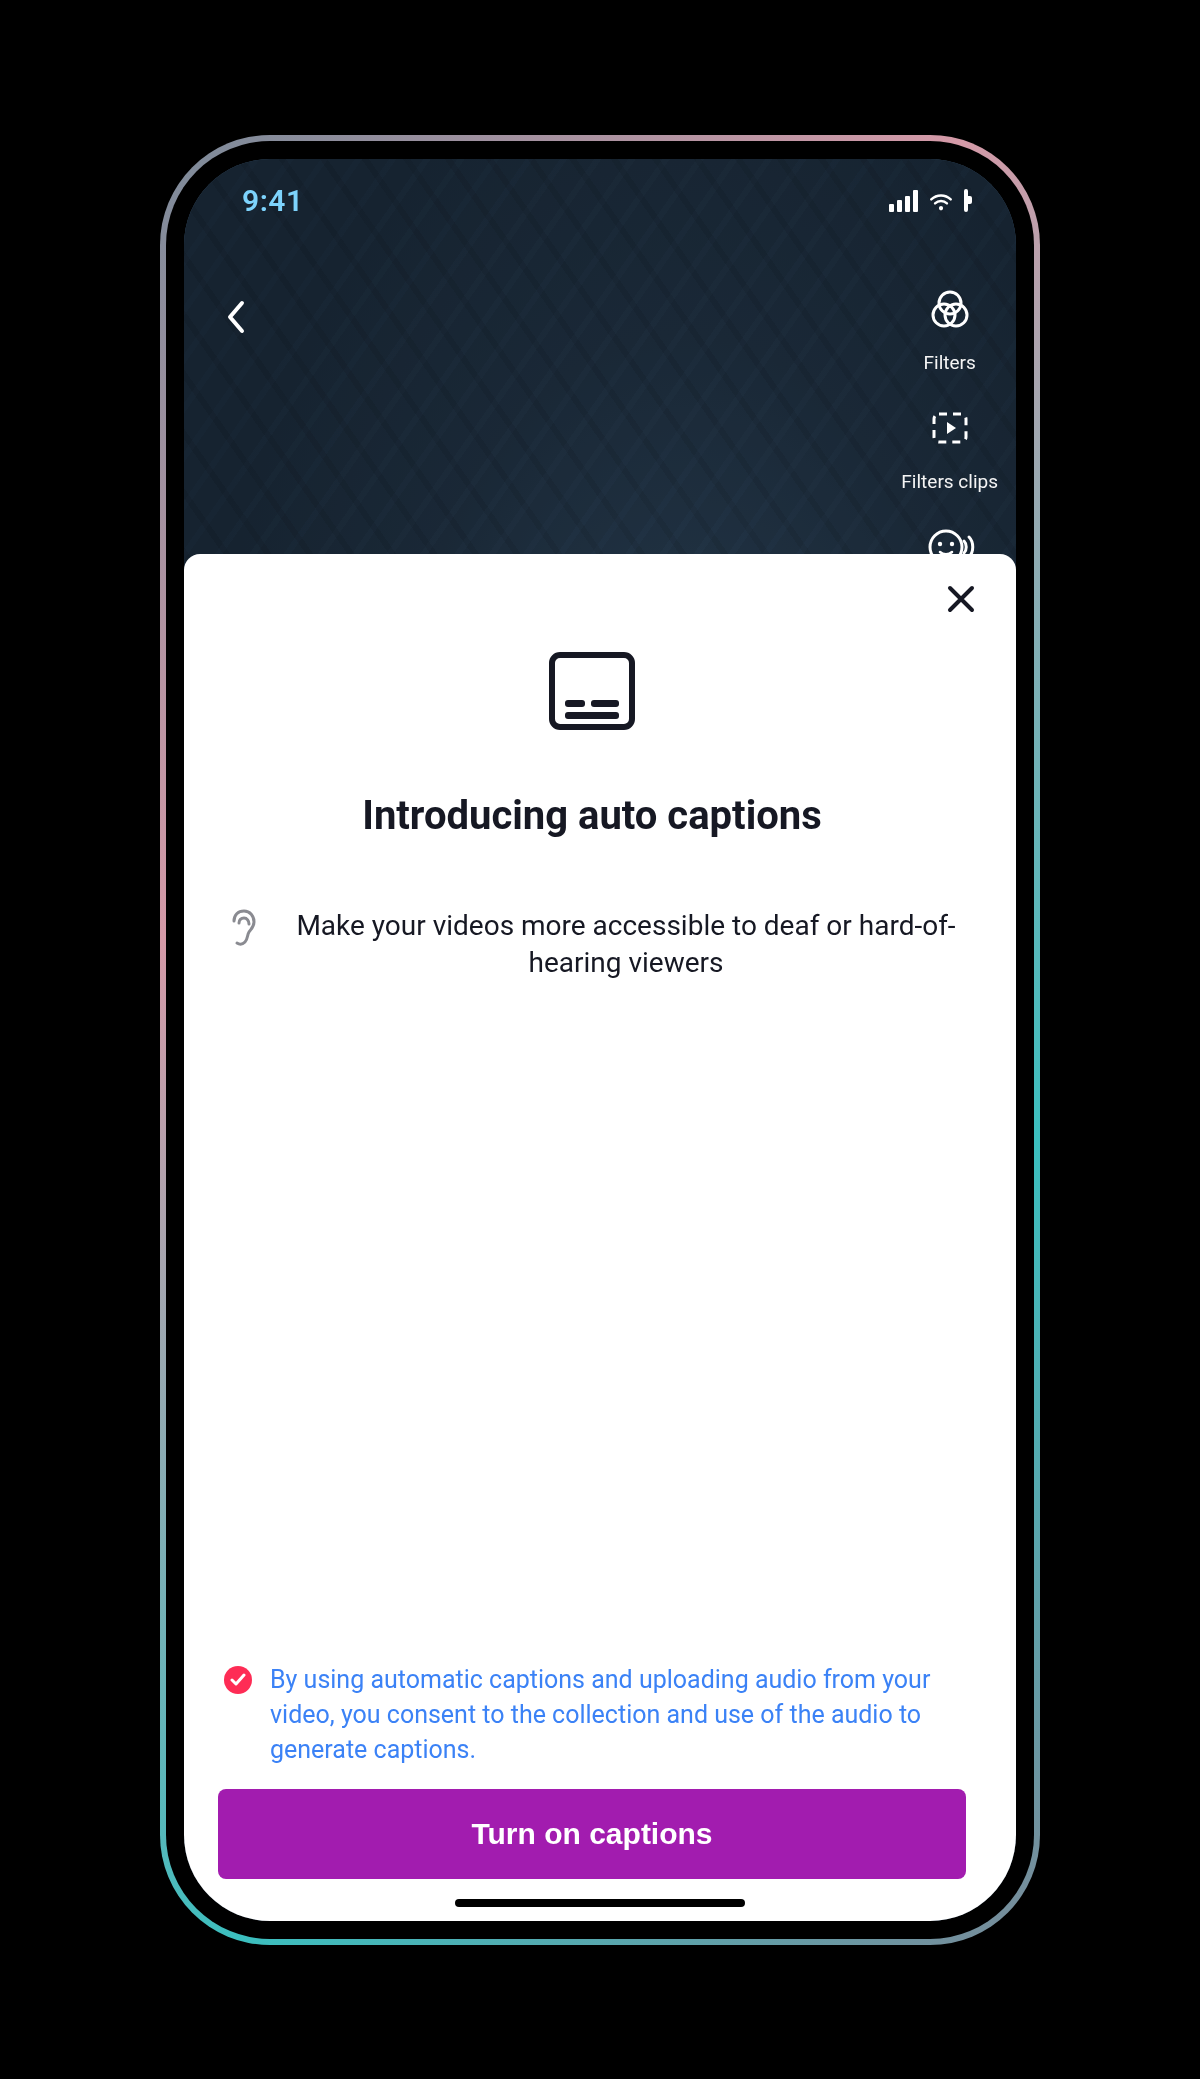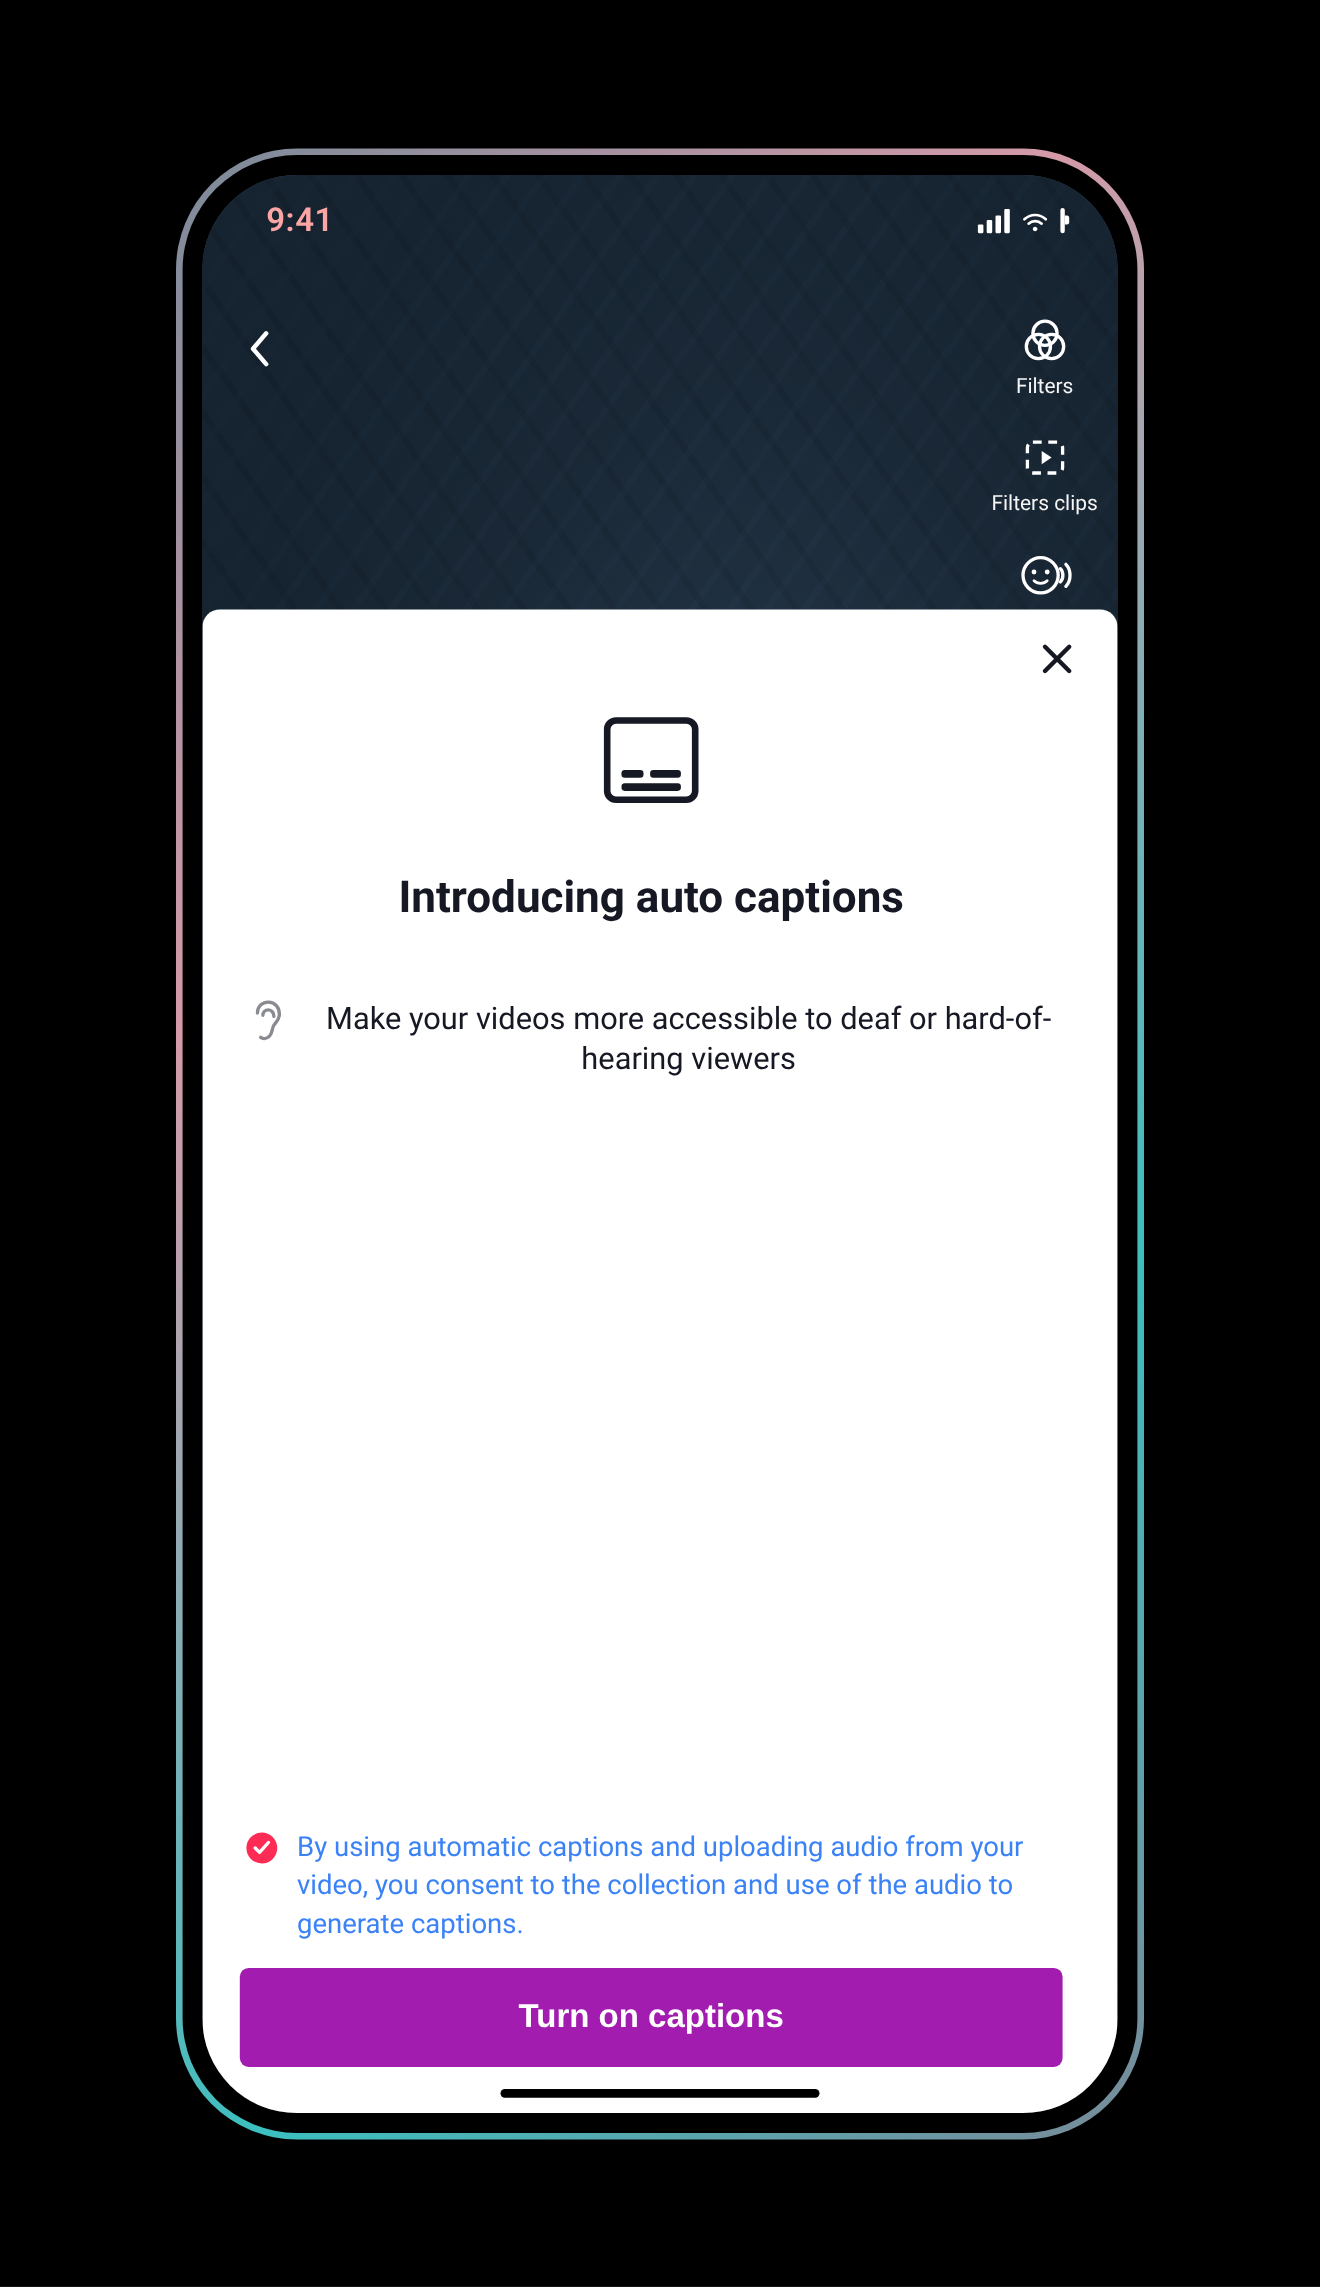--- a/index.html
+++ b/index.html
@@ -53,42 +53,42 @@
   .dim-overlay {
     position:absolute; inset:0;
     background: rgba(0,0,0,0.35);
   }
   .status-bar {
     position: absolute;
     top: 0; left: 0; right: 0;
     height: 70px;
     display: flex; align-items: center; justify-content: space-between;
     padding: 14px 48px 0 58px;
-    color: #fca5a5;
+    color: #7dd3fc;
     z-index: 5;
   }
   .status-time { font-size: 30px; font-weight: 600; letter-spacing: 0.5px; }
   .status-right { display: flex; align-items: center; gap: 10px; }
   .bars { display:flex; align-items:flex-end; gap:3px; height:22px; }
   .bars span { width:5px; background:#fff; border-radius:1px; }
   .bars span:nth-child(1){height:8px;} .bars span:nth-child(2){height:12px;}
   .bars span:nth-child(3){height:16px;} .bars span:nth-child(4){height:22px;}
   .wifi-svg { width:26px; height:22px; display:block; }
   .battery { width:42px; height:20px; border:2px solid #fff; border-radius:5px; position:relative; }
   .battery::after { content:""; position:absolute; right:-6px; top:5px; width:4px; height:8px; background:#fff; border-radius:0 2px 2px 0;}
   .battery .fill { position:absolute; inset:2px; background:#fff; border-radius:2px;}
   .back-chevron {
     position:absolute; top:140px; left:40px; z-index:5;
   }
   .side-tools {
     position:absolute; top:130px; right:18px; z-index:5;
     display:flex; flex-direction:column; gap:34px; align-items:center;
     color:#fff;
   }
-  .tool { display:flex; flex-direction:column; align-items:center; gap:6px; }
+  .tool { display:flex; flex-direction:column; align-items:center; gap:18px; }
   .tool-label { font-size:19px; color:#f5f5f5; }
   .sheet {
     position:absolute; left:0; right:0; bottom:0;
     height: calc(100% - 395px);
     background:#fff;
     border-radius: 16px 16px 0 0;
     z-index:10;
     display:flex; flex-direction:column;
     padding: 28px 50px 42px 34px;
   }

